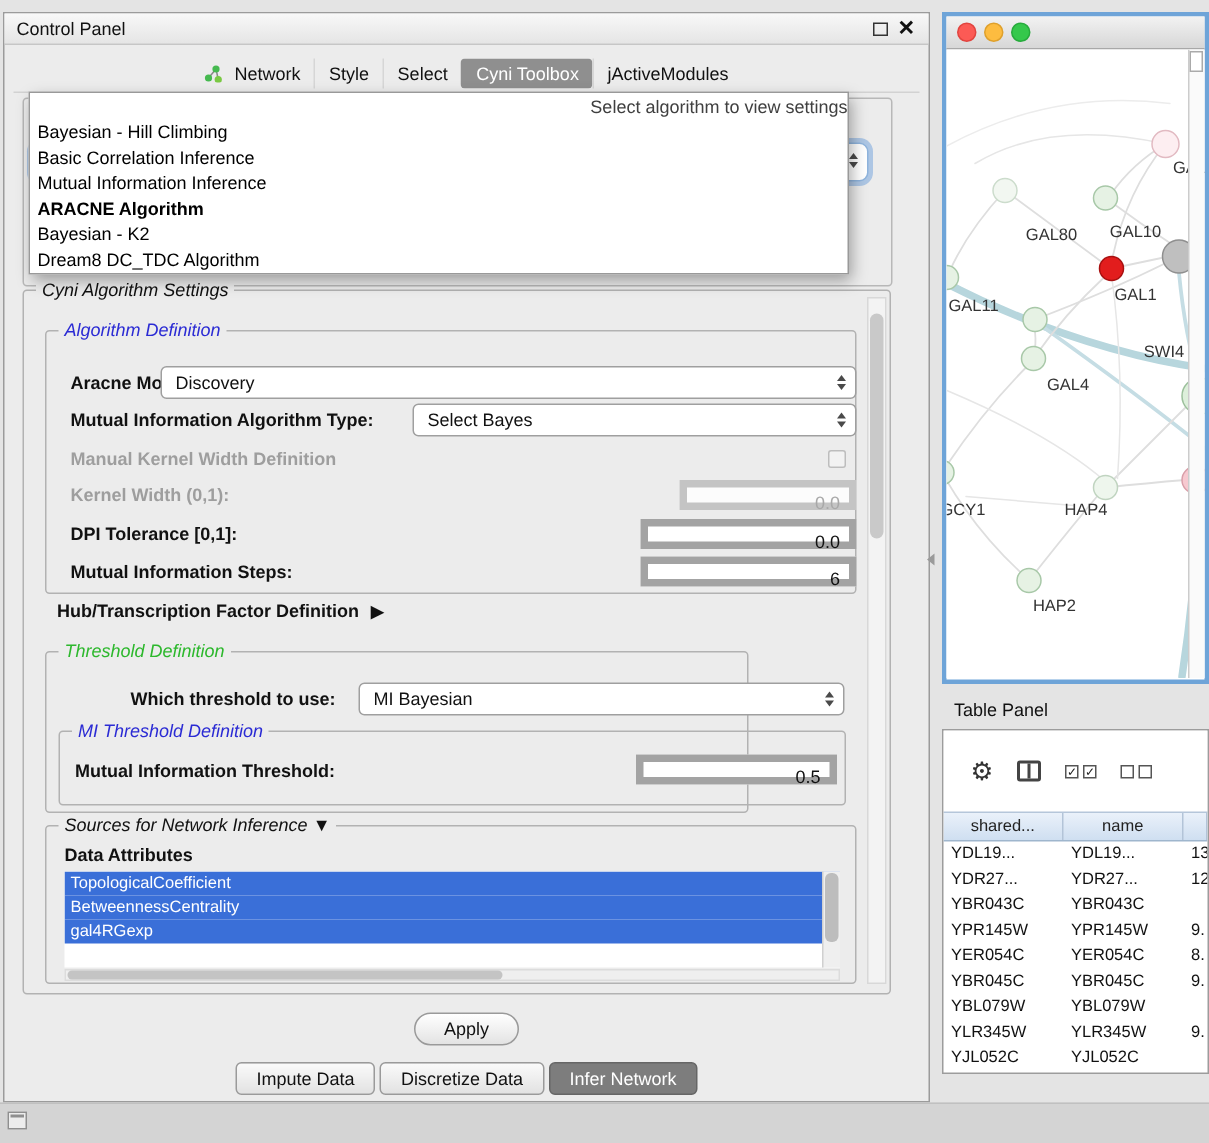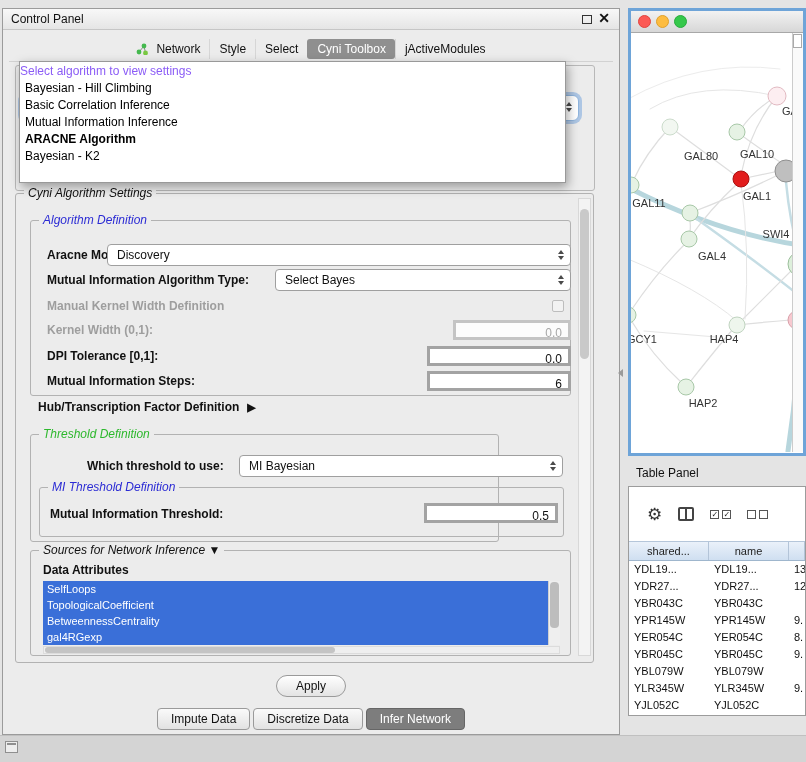--- a/index.html
+++ b/index.html
@@ -26,21 +26,21 @@
   
   #algo-groupbox { position:absolute; left:12px; top:56px; width:580px; height:126px;
     border:1px solid #b8b8b8; border-radius:3px; }
   #algo-combo { position:absolute; left:18px; top:86px; width:558px; height:26px; background:#fff;
     border:1px solid #8fb4dd; border-radius:6px; box-shadow:0 0 0 3px rgba(110,160,220,.5); z-index:1; }
   #algo-combo .combo-arrows { top:6px; }
 
   
   #algo-popup { position:absolute; left:16px; top:52px; width:547px; height:122px; background:#fff;
     border:1px solid #999; box-shadow:2px 4px 10px rgba(0,0,0,.35); z-index:2; }
-  .popup-prompt { height:18px; line-height:18px; text-align:left; color:#8b5cf6; font-size:12px; }
+  .popup-prompt { height:18px; line-height:18px; text-align:right; color:#404040; font-size:12px; }
   .popup-item { height:17px; line-height:17px; padding-left:5px; font-size:12px; color:#000; white-space:nowrap; }
   .popup-item.selected { font-weight:bold; }
 
   
   .groupbox { position:absolute; border:1px solid #b2b2b2; border-radius:3px; }
   .group-title { position:absolute; top:-8px; left:8px; background:#ececec; padding:0 4px;
     font-size:12px; color:#111; white-space:nowrap;font-style:italic; }
   .group-title.blue { color:#2b2bd4; }
   .group-title.green { color:#2db82d; }
 
@@ -57,21 +57,21 @@
 
   .lbl { position:absolute; font-size:12px; font-weight:bold; color:#111; white-space:nowrap; }
   .lbl.disabled { color:#9e9e9e; }
 
   .combo { position:absolute; height:22px; background:#fff; border:1px solid #9f9f9f; border-radius:4px; font-size:12px; }
   .combo-text { position:absolute; left:9px; top:3px; color:#111; }
   .combo-arrows { position:absolute; right:6px; top:5px; display:flex; flex-direction:column; gap:2px; align-items:center; }
   .tri-up { width:0; height:0; border-left:3.5px solid transparent; border-right:3.5px solid transparent; border-bottom:4px solid #4a4a4a; }
   .tri-dn { width:0; height:0; border-left:3.5px solid transparent; border-right:3.5px solid transparent; border-top:4px solid #4a4a4a; }
 
-  .field { position:absolute; height:20px; background:#fff; border:3px solid #a3a3a3; font-size:12px; }
+  .field { position:absolute; height:20px; background:#fff; border:5px solid #a3a3a3; font-size:12px; }
   .field .value { position:absolute; right:6px; top:3px; color:#111; }
   .field.disabled { border-color:#c4c4c4; background:#fcfcfc; }
   .field.disabled .value { color:#a8a8a8; }
   .checkbox { position:absolute; width:12px; height:12px; border:1px solid #bdbdbd; background:#f2f2f2; border-radius:2px; }
 
   #hub-row { position:absolute; left:22px; top:206px; font-size:12px; font-weight:bold; color:#111; }
   .hub-caret { margin-left:8px; font-size:11px; }
 
   #attr-list { position:absolute; left:12px; top:30px; width:517px; height:64px; background:#fff; overflow:hidden; }
   .attr-item { height:16px; line-height:16px; background:#3a6fd8; color:#fff; font-size:11px; padding-left:4px; white-space:nowrap; }
@@ -175,20 +175,21 @@
     </div>
 
     <div id="algo-popup">
       <div class="popup-prompt">Select algorithm to view settings</div>
       <div>
           <div class="popup-item">Bayesian - Hill Climbing</div>
           <div class="popup-item">Basic Correlation Inference</div>
           <div class="popup-item">Mutual Information Inference</div>
           <div class="popup-item selected">ARACNE Algorithm</div>
           <div class="popup-item">Bayesian - K2</div>
+          <div class="popup-item">Dream8 DC_TDC Algorithm</div>
         </div>
     </div>
 
     <div id="settings-group" class="groupbox">
       <span class="group-title">Cyni Algorithm Settings</span>
       <div id="settings-scrollbar">
           <div class="v-thumb"></div>
         </div>
 
       <div id="algdef-group" class="groupbox">
@@ -253,21 +254,20 @@
           <div class="field" style="left:384px;top:15px;width:134px">
             <span class="value">0.5</span>
           </div>
         </div>
       </div>
 
       <div id="sources-group" class="groupbox">
         <span class="group-title"><span>Sources for Network Inference</span> <span>▼</span></span>
         <span class="lbl" style="left:12px;top:12px">Data Attributes</span>
         <div id="attr-list">
-            <div class="attr-item">SelfLoops</div>
             <div class="attr-item">TopologicalCoefficient</div>
             <div class="attr-item">BetweennessCentrality</div>
             <div class="attr-item">gal4RGexp</div>
           </div>
         <div id="attr-vscroll">
             <div class="v-thumb"></div>
           </div>
         <div id="attr-hscroll">
             <div class="h-thumb"></div>
           </div>

